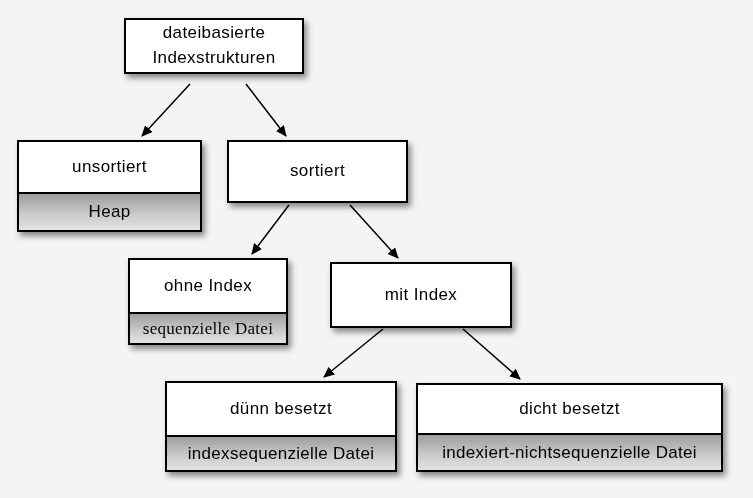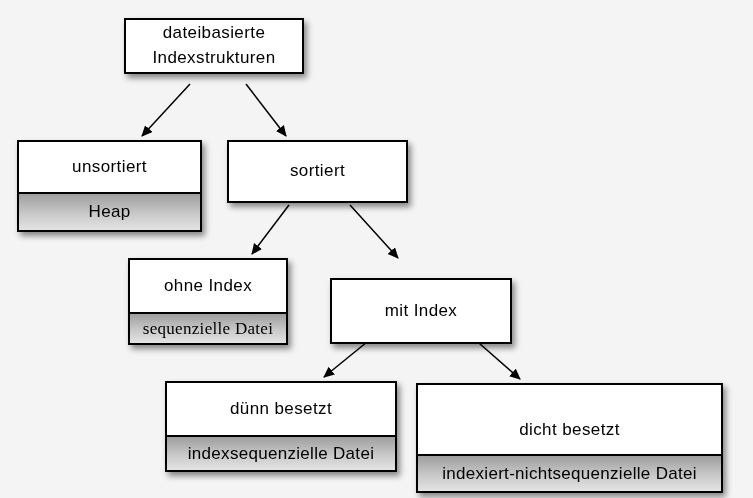--- a/index.html
+++ b/index.html
@@ -81,27 +81,27 @@
 
   <div class="node" style="left:227px; top:140px; width:181px;">
     <div class="label" style="height:59px;">sortiert</div>
   </div>
 
   <div class="node" style="left:128px; top:258px; width:160px;">
     <div class="label" style="height:52px;">ohne Index</div>
     <div class="sublabel" style="height:29px;font-family:Liberation Serif, serif;">sequenzielle Datei</div>
   </div>
 
-  <div class="node" style="left:330px; top:278px; width:182px;">
+  <div class="node" style="left:330px; top:262px; width:182px;">
     <div class="label" style="height:62px;">mit Index</div>
   </div>
 
   <div class="node" style="left:165px; top:381px; width:232px;">
     <div class="label" style="height:52px;">dünn besetzt</div>
     <div class="sublabel" style="height:33px;text-align:center;">indexsequenzielle Datei</div>
   </div>
 
   <div class="node" style="left:416px; top:383px; width:307px;">
-    <div class="label" style="height:48px;margin-top:21px;">dicht besetzt</div>
+    <div class="label" style="height:48px;">dicht besetzt</div>
     <div class="sublabel" style="height:35px;">indexiert-nichtsequenzielle Datei</div>
   </div>
 
 </div>
 
 </body></html>

